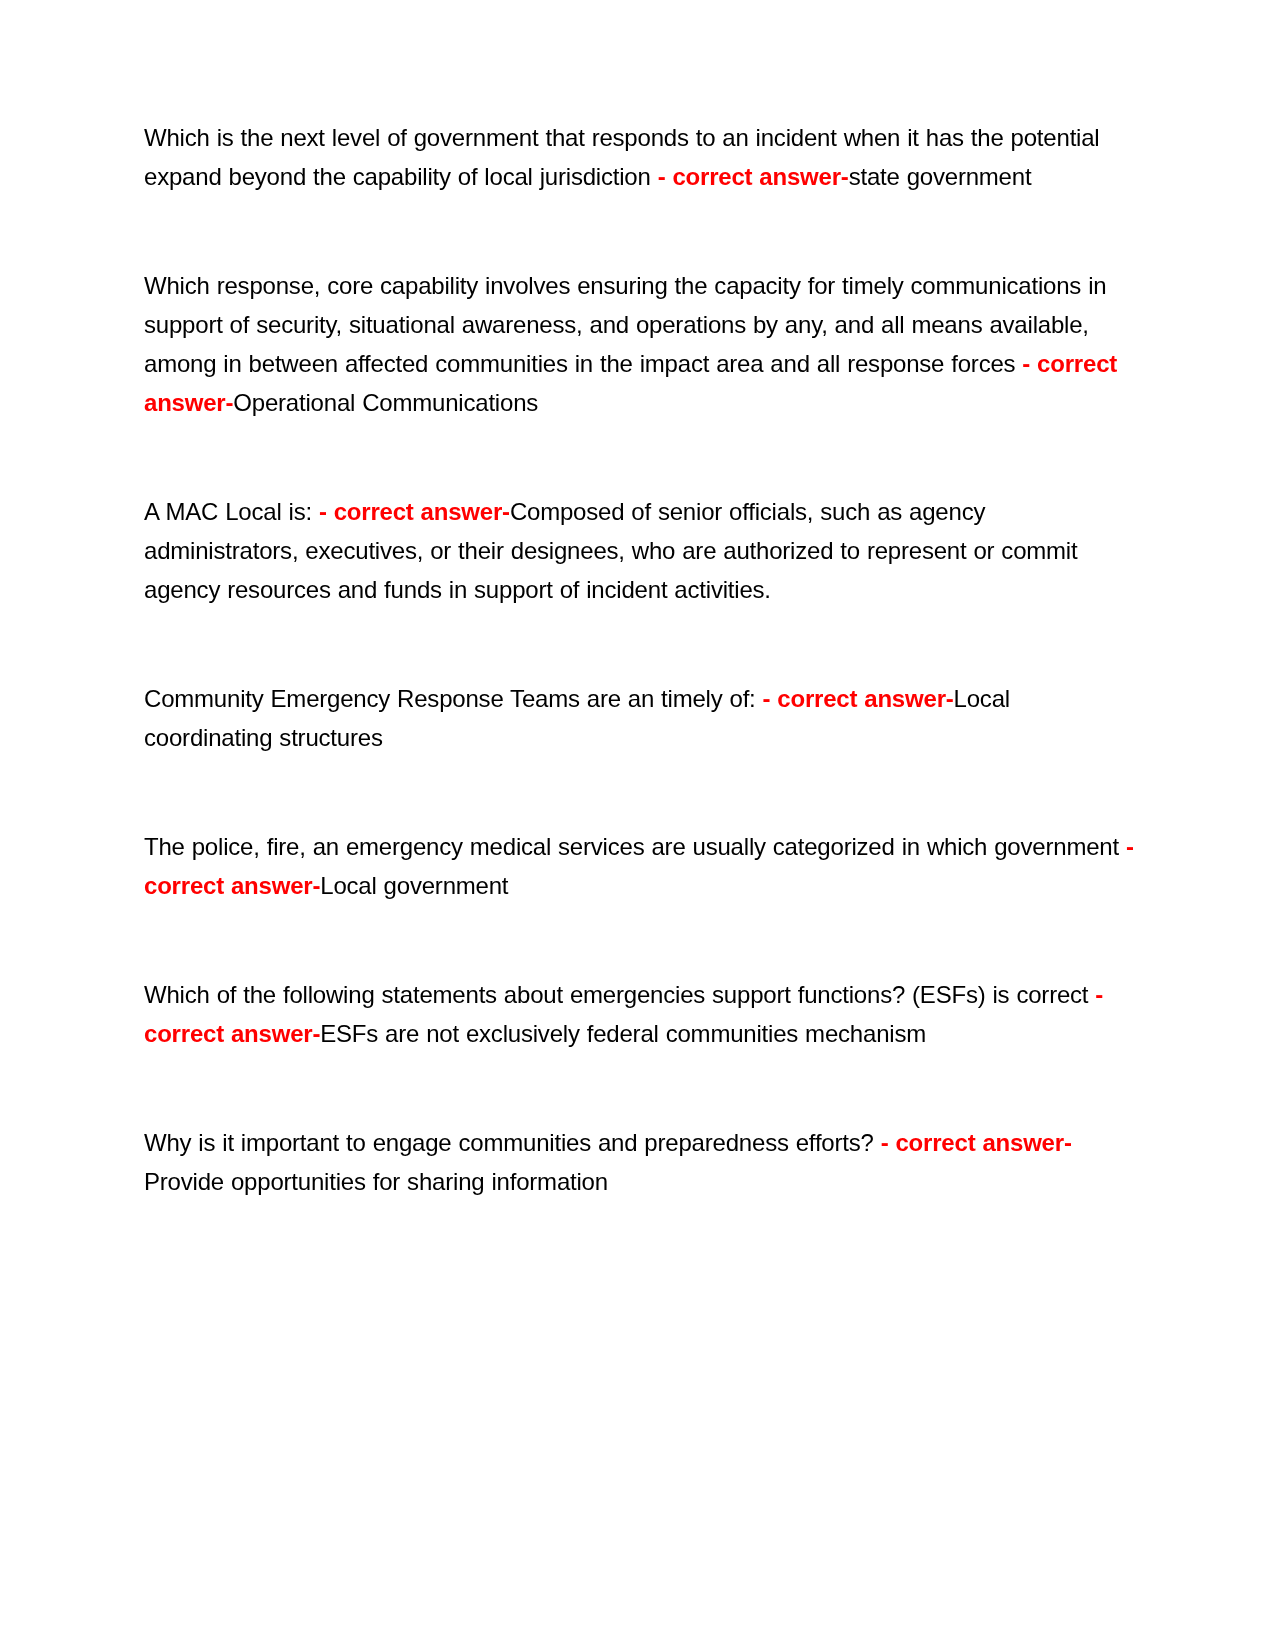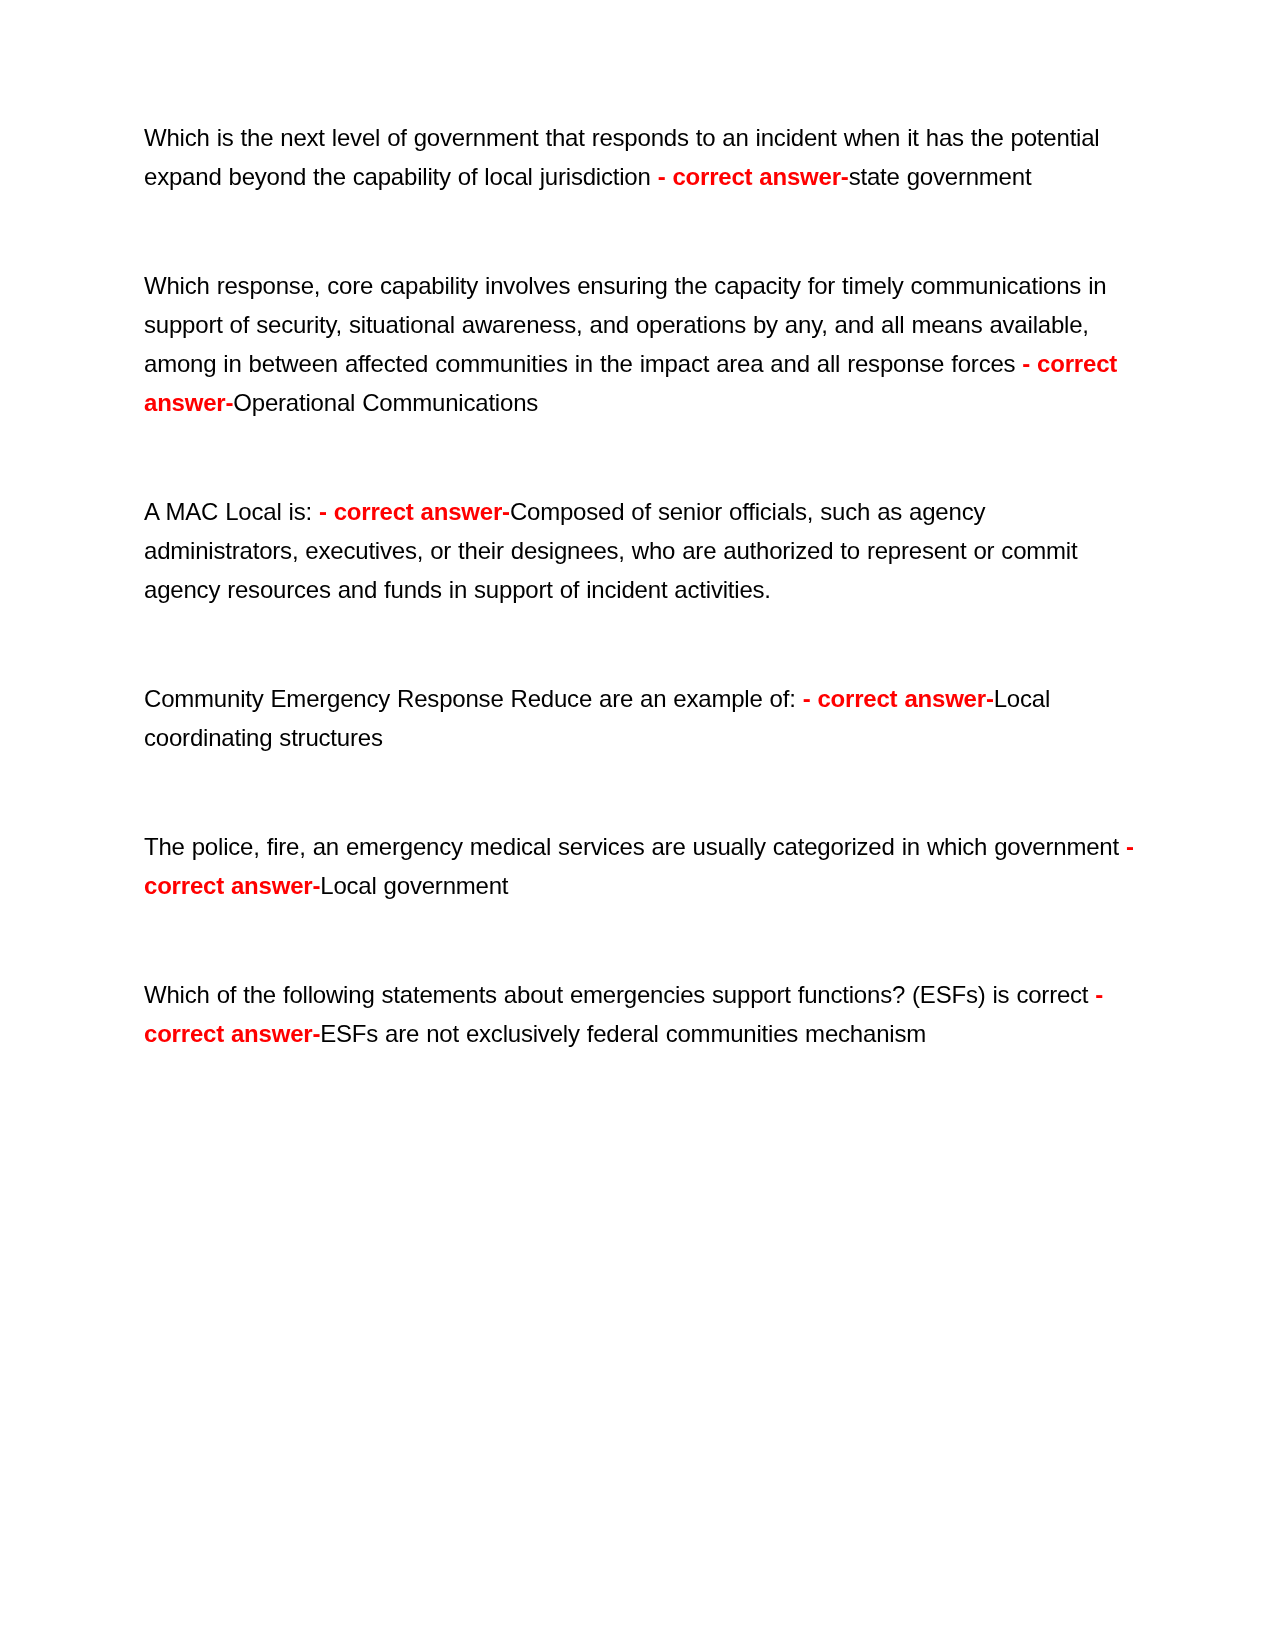--- a/index.html
+++ b/index.html
@@ -42,17 +42,18 @@
   }
 </style>
 </head>
 <body>
 
 <div class="page">
   <div class="doc-body">
       <p class="qa"><span class="q">Which is the next level of government that responds to an incident when it has the potential expand beyond the capability of local jurisdiction </span><span class="marker">- correct answer-</span><span class="a">state government</span></p>
       <p class="qa"><span class="q">Which response, core capability involves ensuring the capacity for timely communications in support of security, situational awareness, and operations by any, and all means available, among in between affected communities in the impact area and all response forces </span><span class="marker">- correct answer-</span><span class="a">Operational Communications</span></p>
       <p class="qa"><span class="q">A MAC Local is: </span><span class="marker">- correct answer-</span><span class="a">Composed of senior officials, such as agency administrators, executives, or their designees, who are authorized to represent or commit agency resources and funds in support of incident activities.</span></p>
-      <p class="qa"><span class="q">Community Emergency Response Reduce are an example of: </span><span class="marker">- correct answer-</span><span class="a">Local coordinating structures</span></p>
+      <p class="qa"><span class="q">Community Emergency Response Teams are an timely of: </span><span class="marker">- correct answer-</span><span class="a">Local coordinating structures</span></p>
       <p class="qa"><span class="q">The police, fire, an emergency medical services are usually categorized in which government </span><span class="marker">- correct answer-</span><span class="a">Local government</span></p>
       <p class="qa"><span class="q">Which of the following statements about emergencies support functions? (ESFs) is correct </span><span class="marker">- correct answer-</span><span class="a">ESFs are not exclusively federal communities mechanism</span></p>
+      <p class="qa"><span class="q">Why is it important to engage communities and preparedness efforts? </span><span class="marker">- correct answer-</span><span class="a">Provide opportunities for sharing information</span></p>
     </div>
 </div>
 
 </body></html>

